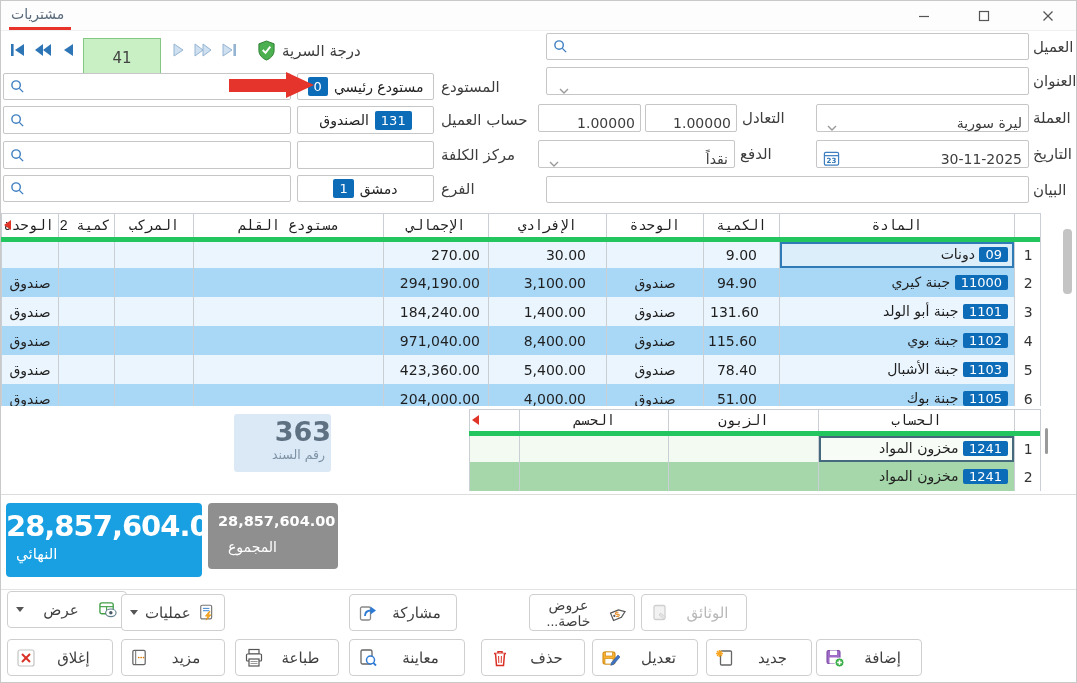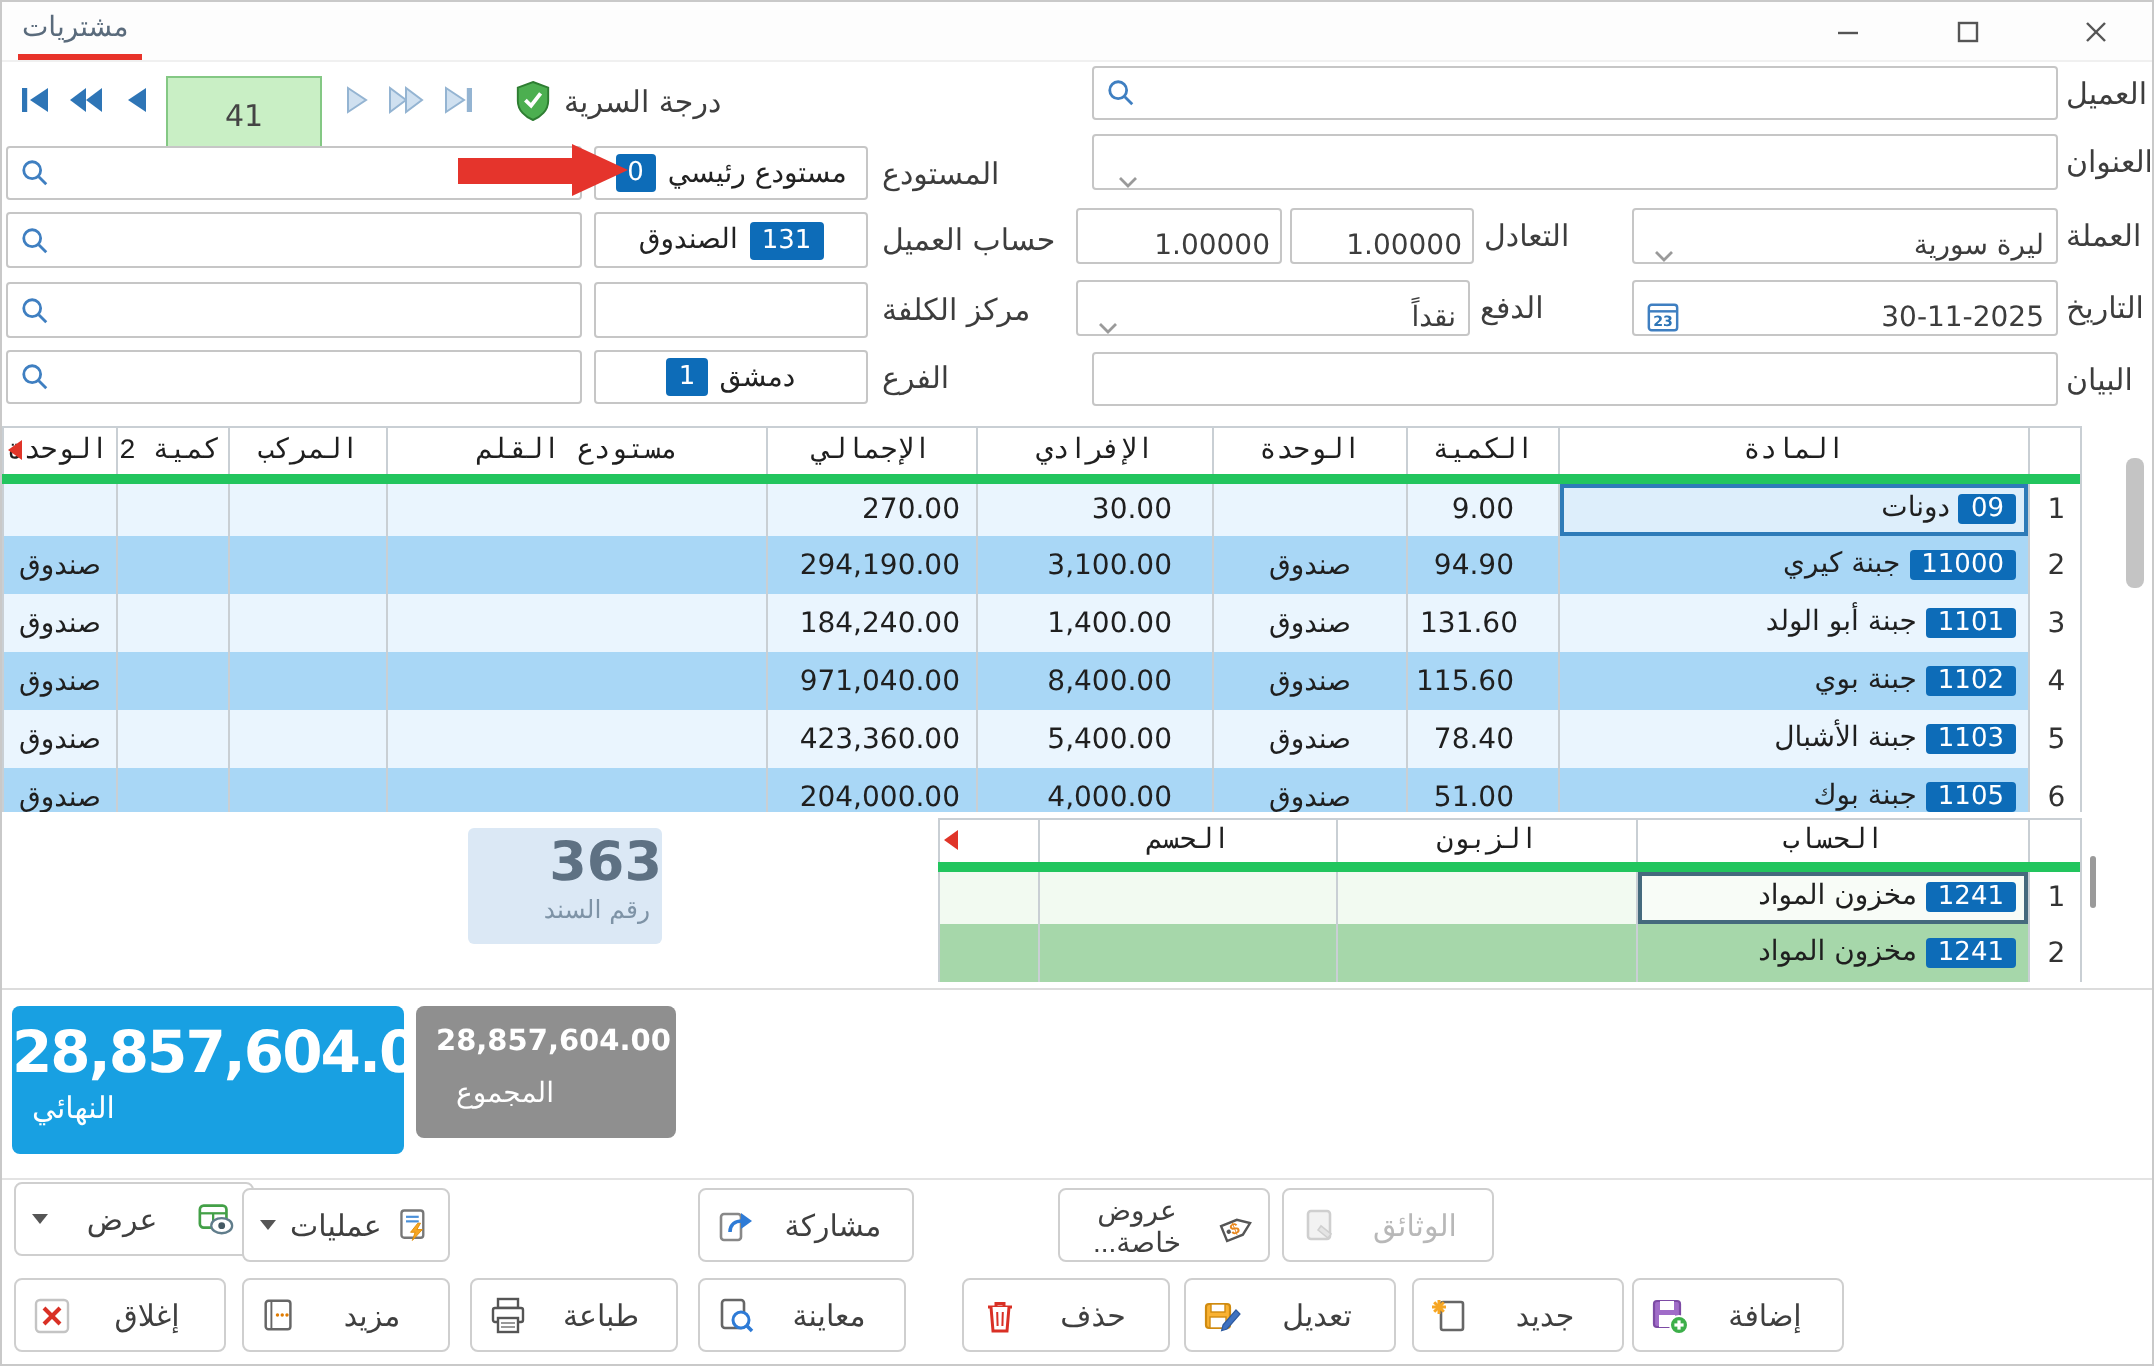--- a/index.html
+++ b/index.html
@@ -467,21 +467,21 @@
   <button class="tbtn" style="left:234px; top:638px; width:104px;">
     <span class="grow">طباعة</span>
     <svg width="20" height="20" viewBox="0 0 20 20">
         <rect x="5" y="1.5" width="10" height="4.5" fill="#fff" stroke="#555" stroke-width="1.2"></rect>
         <rect x="2.5" y="6" width="15" height="7" rx="1" fill="#fff" stroke="#555" stroke-width="1.2"></rect>
         <rect x="5" y="11" width="10" height="7" fill="#fff" stroke="#555" stroke-width="1.2"></rect>
         <line x1="6.5" y1="13.5" x2="13.5" y2="13.5" stroke="#999" stroke-width="1"></line>
         <line x1="6.5" y1="15.5" x2="13.5" y2="15.5" stroke="#999" stroke-width="1"></line>
       </svg>
   </button>
-  <button class="tbtn" style="left:348px; top:638px; width:104px;">
+  <button class="tbtn" style="left:348px; top:638px; width:116px;">
     <span class="grow">معاينة</span>
     <svg width="20" height="20" viewBox="0 0 20 20">
         <rect x="3" y="2" width="11" height="14" rx="1.5" fill="#fff" stroke="#666" stroke-width="1.3"></rect>
         <circle cx="12.5" cy="12" r="4" fill="#fff" stroke="#2e7bd6" stroke-width="1.5"></circle>
         <line x1="15.3" y1="14.8" x2="18" y2="17.5" stroke="#2e7bd6" stroke-width="1.8"></line>
       </svg>
   </button>
   <button class="tbtn" style="left:480px; top:638px; width:104px;">
     <span class="grow">حذف</span>
     <svg width="20" height="20" viewBox="0 0 20 20">

